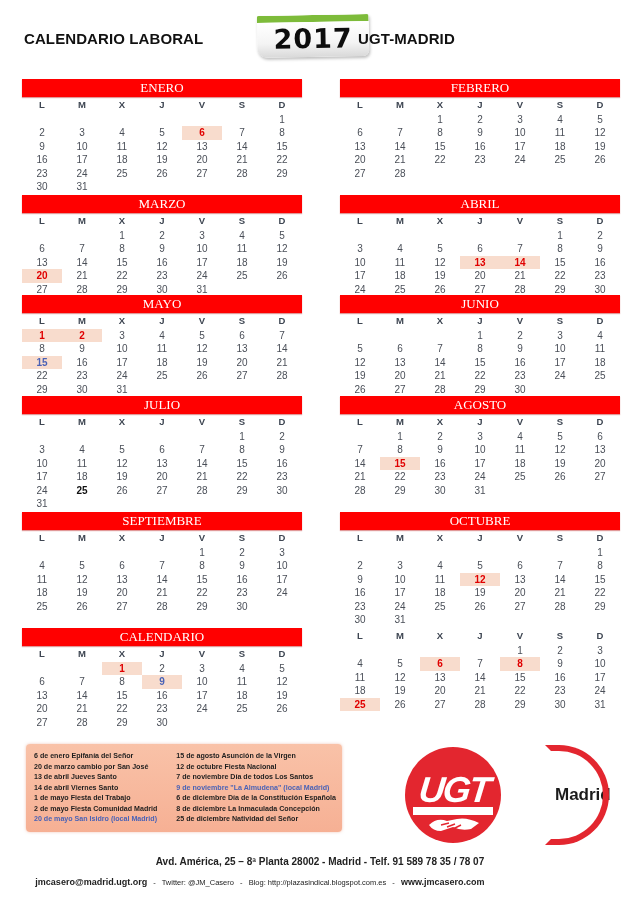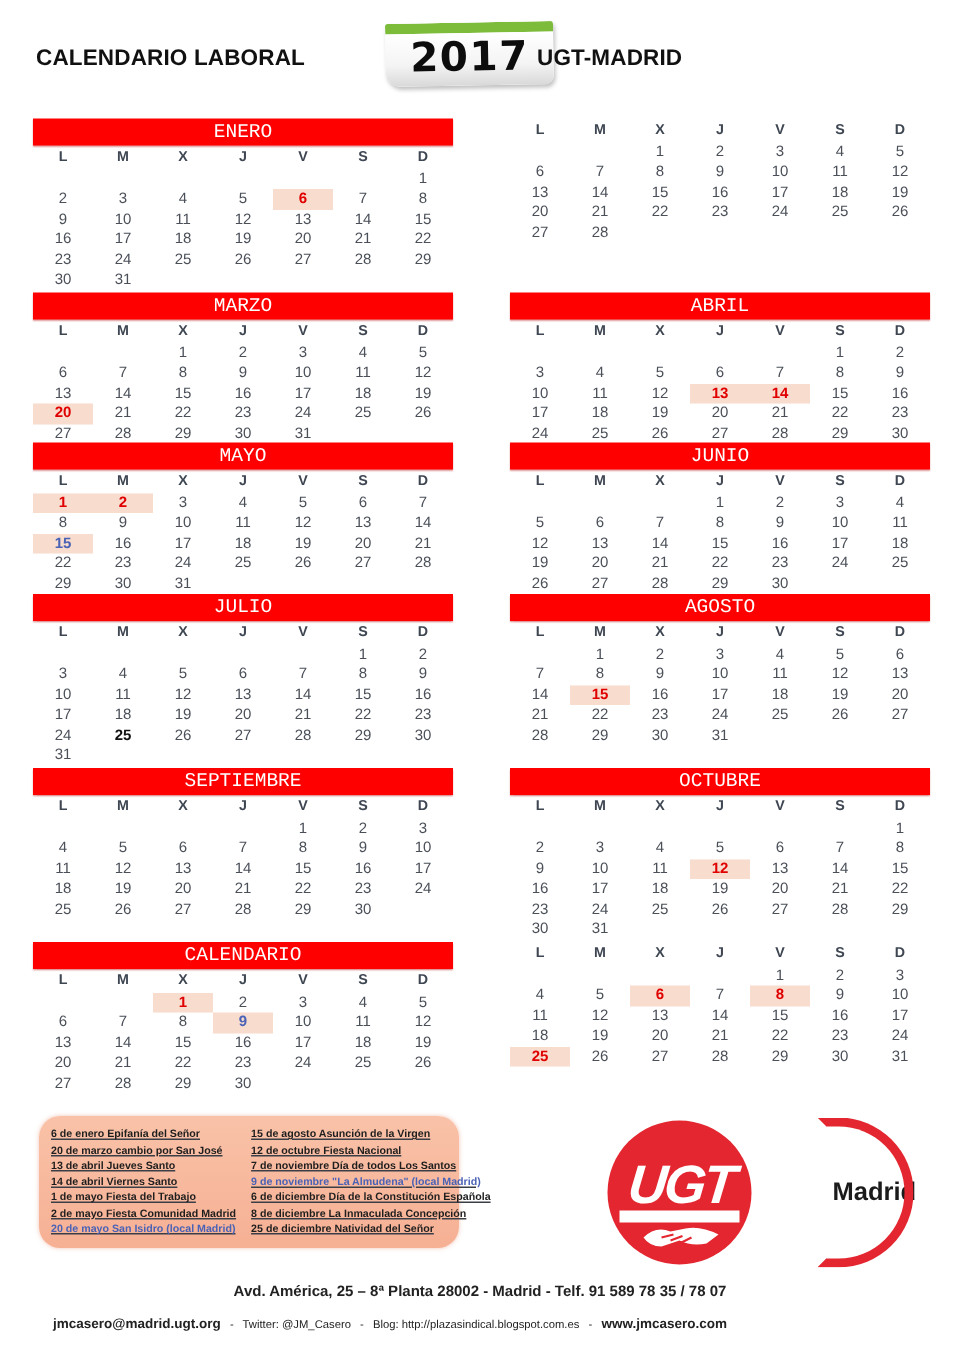--- a/index.html
+++ b/index.html
@@ -23,37 +23,37 @@
     text-align: center;
   }
   .year-badge span {
     display: block; font-family: "DejaVu Sans", sans-serif; font-weight: bold;
     font-size: 27px; line-height: 34px; color: #0d0d0d; letter-spacing: 1px;
   }
 
   .month { position: absolute; width: 280px; }
   .month-header {
     height: 18px; background: #ff0000; color: #fff; text-align: center;
-    font-size: 13px; line-height: 18px; font-family: Liberation Mono, monospace;
+    font-size: 13px; line-height: 18px; font-family: Liberation Serif, serif;
     box-shadow: 0 1px 1px rgba(180,0,0,0.4);
   }
   .grid { display: grid; grid-template-columns: repeat(7, 40px); }
   .wd { height: 16px; line-height: 16px; text-align: center; font-size: 9.5px; font-weight: bold; color: #3e4652; }
   .d { height: 13.4px; line-height: 13.4px; text-align: center; font-size: 10px; color: #4a4f58; }
   .d.hol { background: #f8dccd; color: #e00000; font-weight: bold; }
   .d.loc { background: #f8dccd; color: #4a62b6; font-weight: bold; }
   .d.bold { color: #111; font-weight: bold; }
 
   .holidays-box {
-    position: absolute; left: 26px; top: 744px; width: 280px; height: 88px;
+    position: absolute; left: 26px; top: 744px; width: 316px; height: 88px;
     background: linear-gradient(180deg, #f9c2a8 0%, #f6b094 100%);
-    border-radius: 14px;
+    border-radius: 4px;
     box-shadow: 0 0 3px rgba(230,140,110,0.5);
     padding: 7px 6px 0 8px;
-    display: flex; gap: 10px; text-decoration: underline;
+    display: flex; gap: 10px;
   }
   .hcol { display: flex; flex-direction: column; }
   .hcol span { font-size: 7.1px; line-height: 10.5px; font-weight: bold; color: #1e1e1e; white-space: nowrap; font-family: "Liberation Sans", sans-serif; }
   .hcol span.local { color: #4a62b6; }
   .hcol.c1 { width: 140px; }
 
   .logo { position: absolute; left: 405px; top: 740px; width: 220px; height: 110px; }
   .ugt-circle {
     position: absolute; left: 0; top: 7px; width: 96px; height: 96px; border-radius: 50%;
     background: #e3262f;
@@ -132,20 +132,21 @@
         <div class="d">25</div>
         <div class="d">26</div>
         <div class="d">27</div>
         <div class="d">28</div>
         <div class="d">29</div>
         <div class="d">30</div>
         <div class="d">31</div>
       </div>
     </div>
     <div class="month" style="left: 340px; top: 79px;">
+      <div class="month-header">FEBRERO</div>
       <div class="grid">
         <div class="wd">L</div>
         <div class="wd">M</div>
         <div class="wd">X</div>
         <div class="wd">J</div>
         <div class="wd">V</div>
         <div class="wd">S</div>
         <div class="wd">D</div>
         <div class="d"></div>
         <div class="d"></div>

